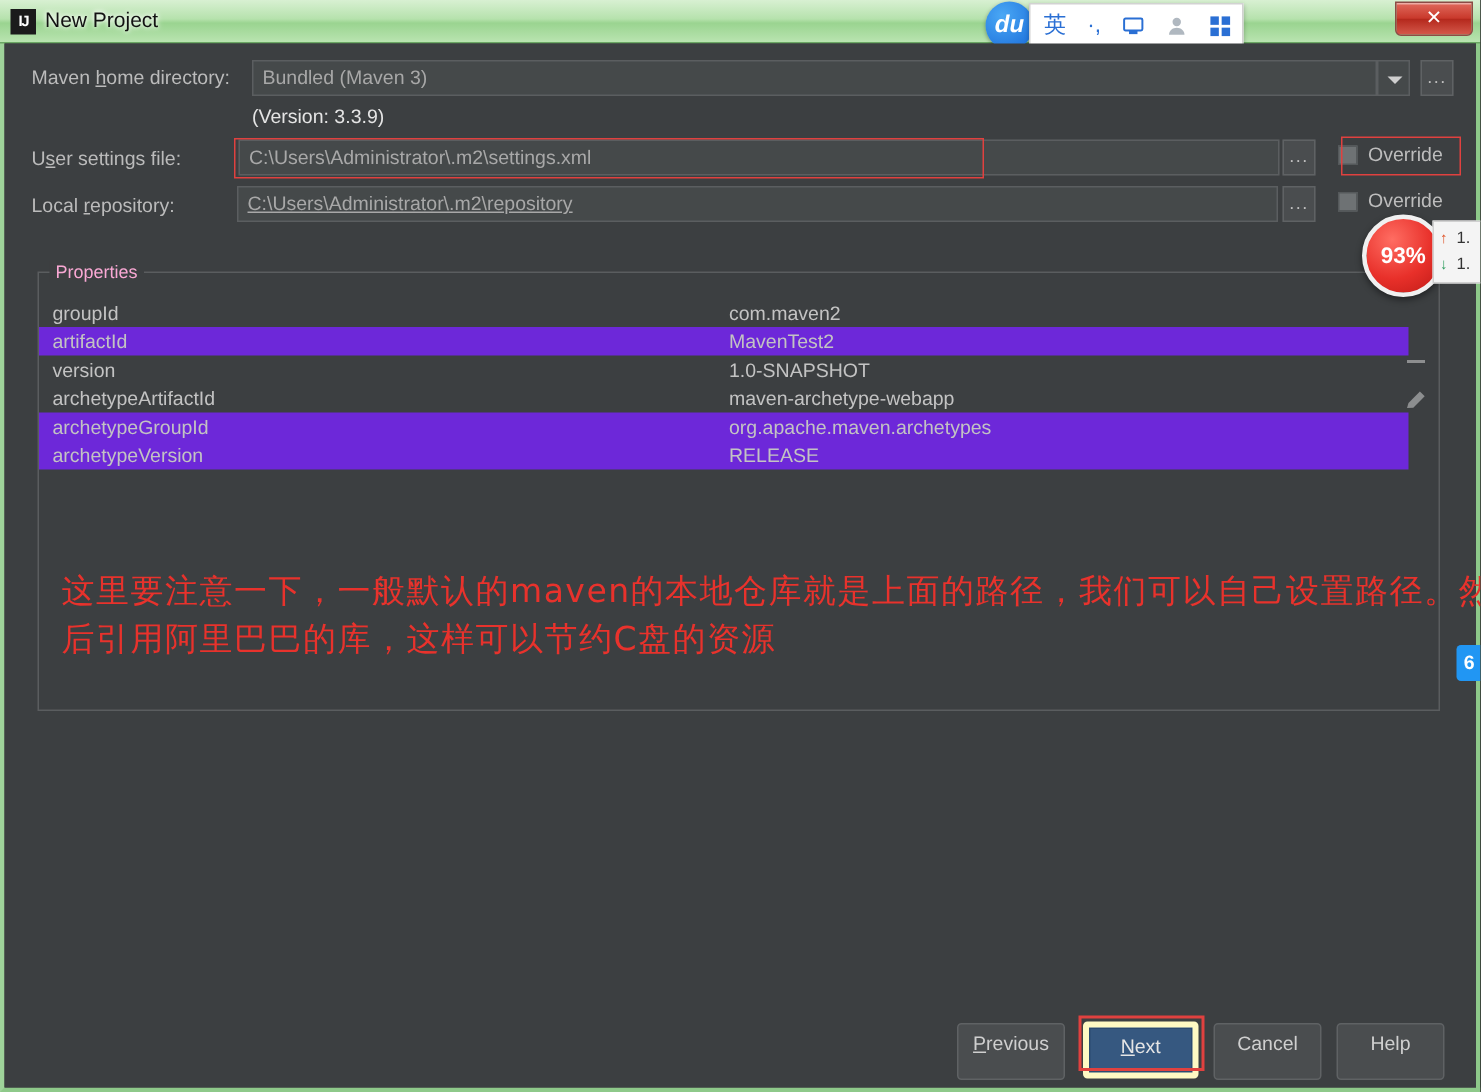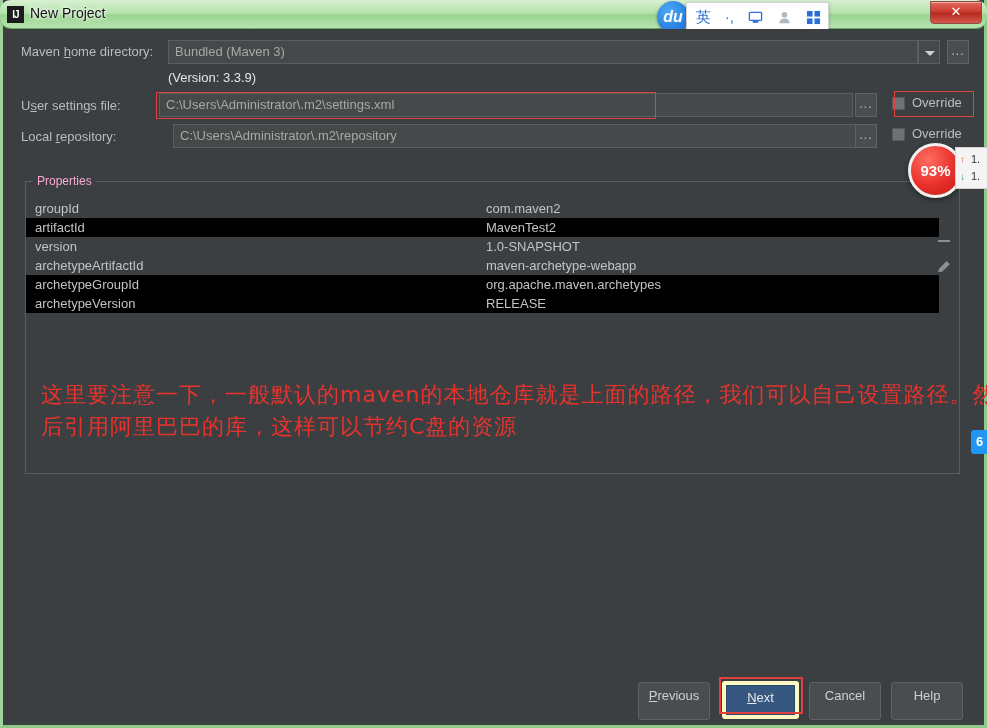--- a/index.html
+++ b/index.html
@@ -29,21 +29,20 @@
     border-bottom: 3px solid #8ec98a;
     background: transparent;
   }
   .titlebar {
     position: absolute;
     left: 0; top: 0;
     width: 987px; height: 29px;
     background: linear-gradient(to bottom, #d8f0d2 0%, #b6e2ad 45%, #9ad490 55%, #b9e4b0 100%);
     box-sizing: border-box;
     border-bottom: 1px solid #6aa763;
-    border-radius: 11px;
   }
   .title-icon {
     position: absolute;
     left: 7px; top: 6px;
     width: 17px; height: 17px;
     background: #1b1b1b;
     color: #ffffff;
     font-size: 10px;
     font-weight: bold;
     line-height: 17px;
@@ -219,21 +218,21 @@
     left: 23px; top: 170px;
     width: 913px;
   }
   .prow {
     position: relative;
     height: 19px;
     line-height: 19px;
     font-size: 13px;
     color: #c3c3c3;
   }
-  .prow.alt { background: #000000; }
+  .prow.alt { background: #6d28d9; }
   .pkey { position: absolute; left: 9px; white-space: nowrap; }
   .pval { position: absolute; left: 460px; white-space: nowrap; }
 
   .props-tools {
     position: absolute;
     right: 6px;
     top: 50px;
   }
   .ptool {
     width: 18px; height: 18px;
@@ -401,21 +400,21 @@
     <div class="field" style="left:156px; top:64px; width:694px;">C:\Users\Administrator\.m2\settings.xml</div>
     <div class="dots-btn" style="left:852px; top:64px;">...</div>
     <div class="override-row" style="left:889px; top:66px;">
       <span class="cbx"></span>
       <span class="override-label">Override</span>
     </div>
 
     <div class="lbl" style="left:18px; top:100px;">
       <span>Local <u>r</u>epository:</span>
     </div>
-    <div class="field" style="left:170px; top:95px; width:694px;">C:\Users\Administrator\.m2\repository</div>
+    <div class="field" style="left:155px; top:95px; width:694px;text-decoration:underline;">C:\Users\Administrator\.m2\repository</div>
     <div class="dots-btn" style="left:852px; top:95px;">...</div>
     <div class="override-row" style="left:889px; top:97px;">
       <span class="cbx"></span>
       <span class="override-label">Override</span>
     </div>
 
     <div class="props-panel">
       <div class="props-tools">
         <div class="ptool">
           <svg width="18" height="18" viewBox="0 0 18 18">

